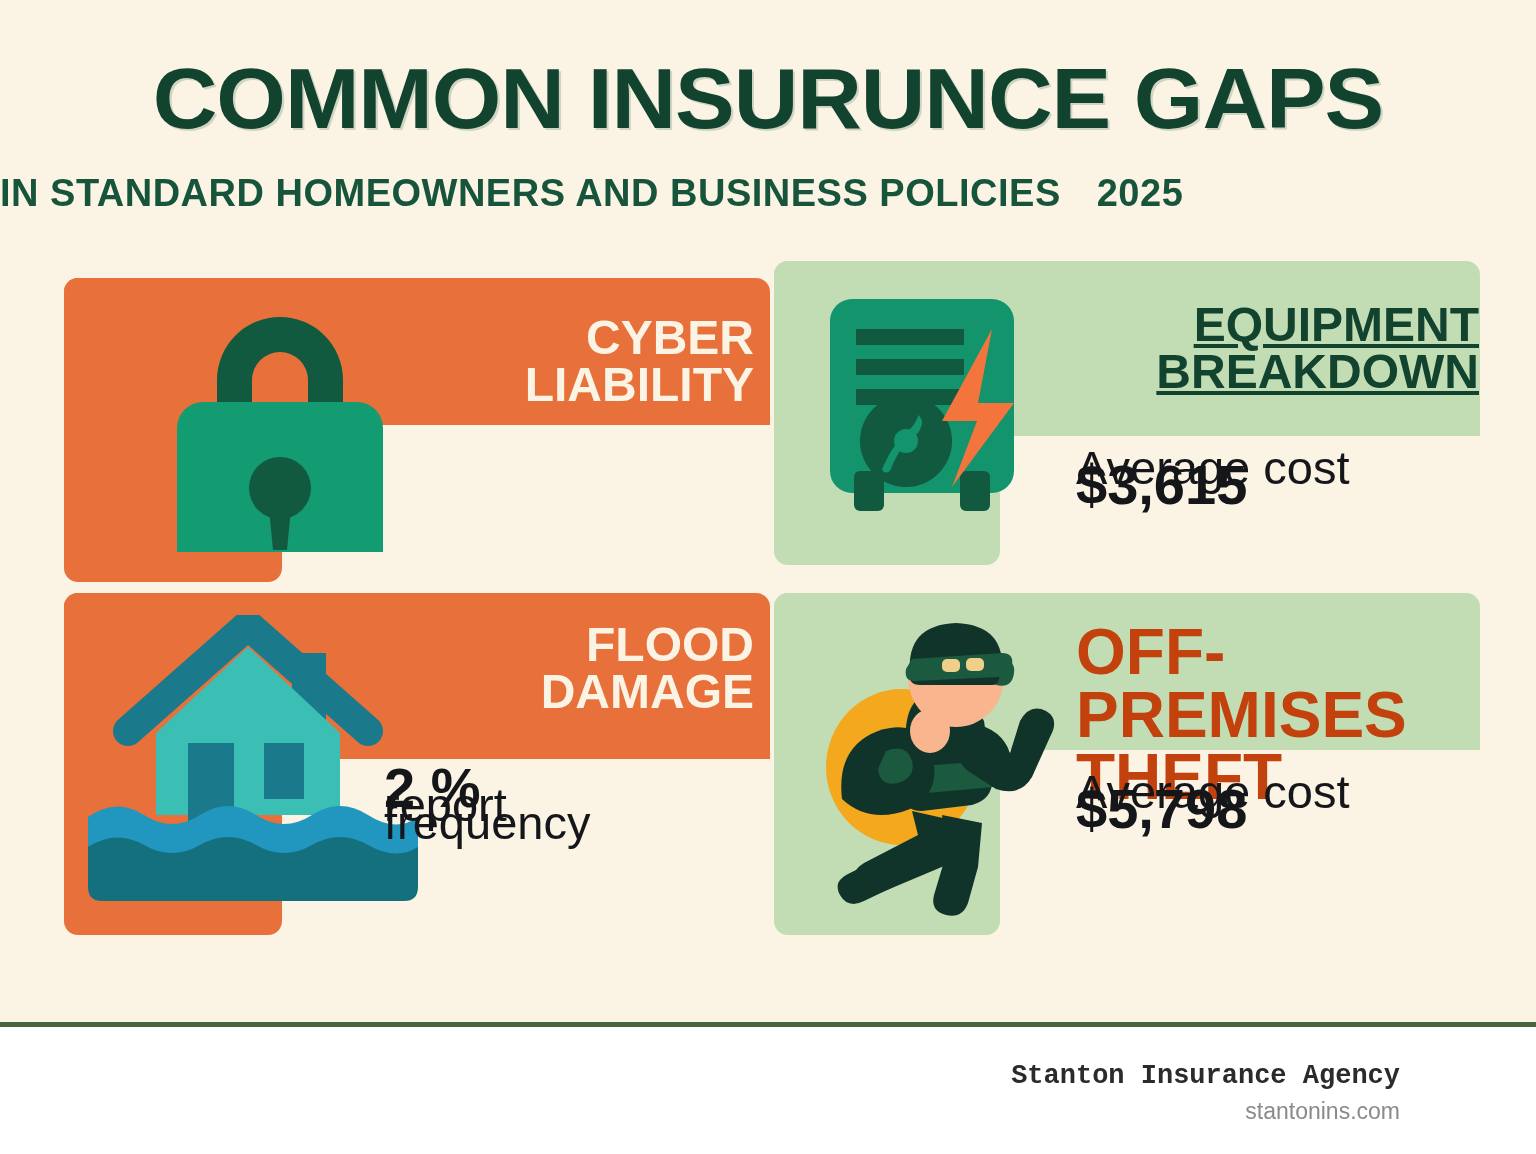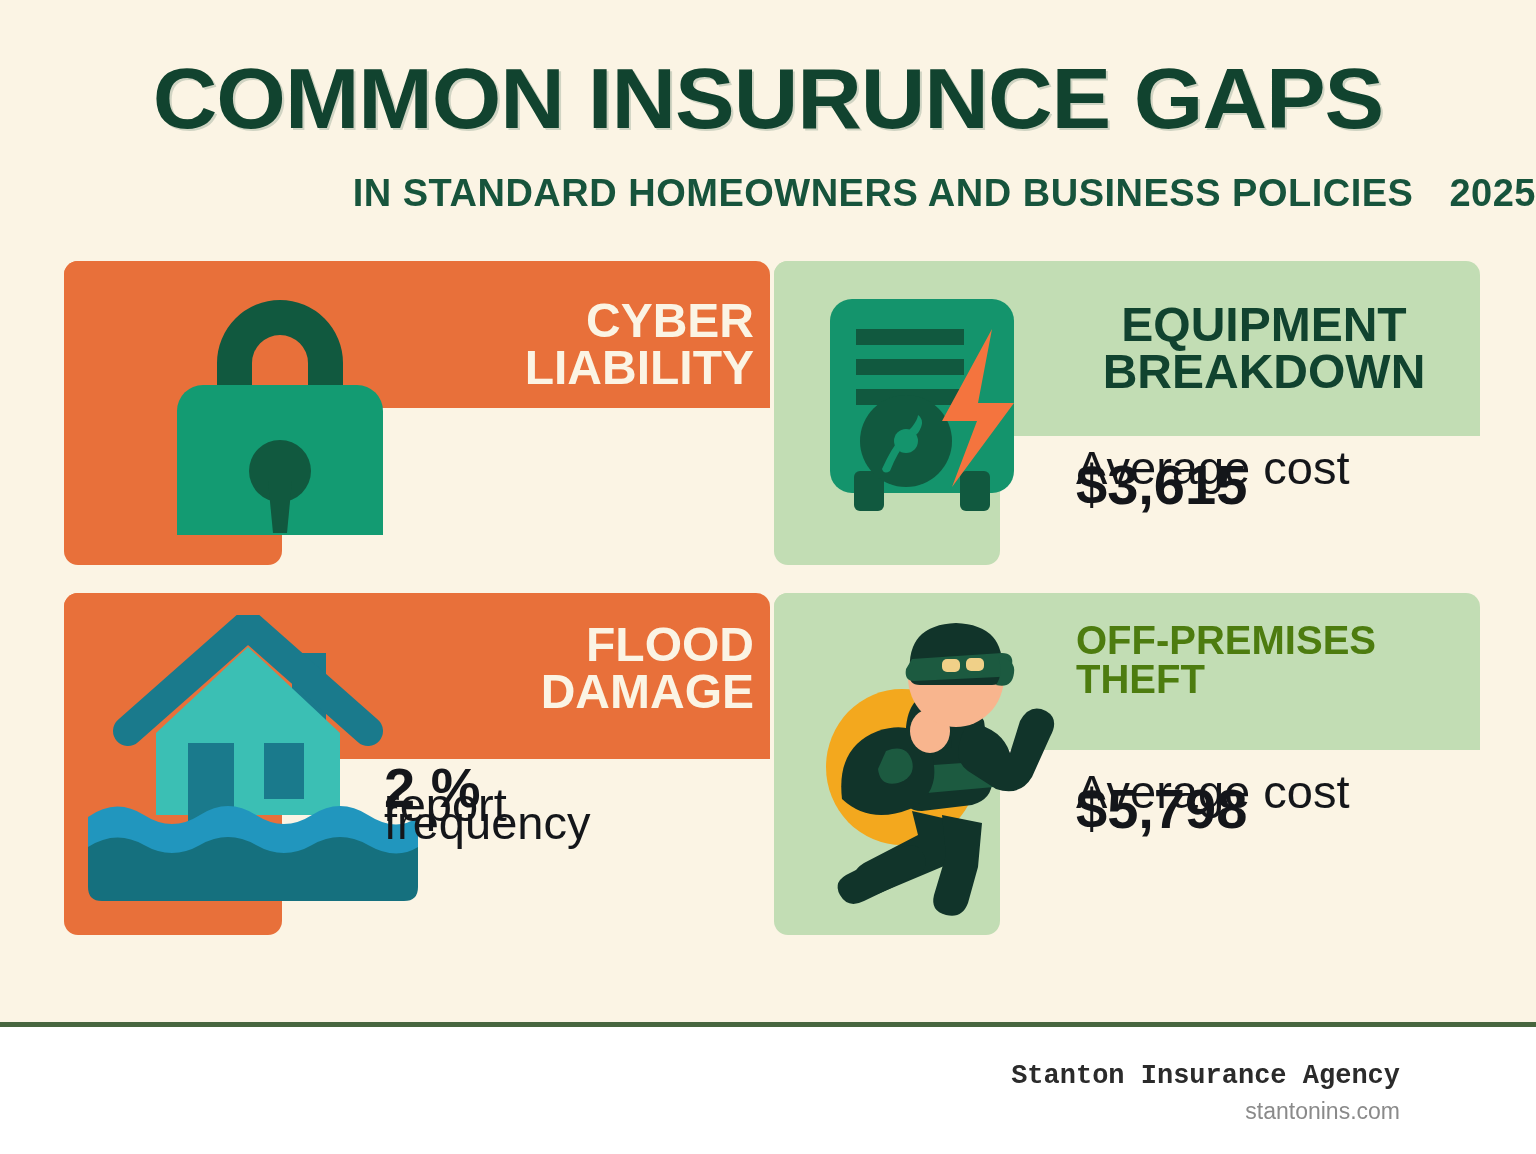--- a/index.html
+++ b/index.html
@@ -39,21 +39,21 @@
     line-height: 92px;
     letter-spacing: -1px;
     color: #11432F;
     transform: scaleX(1.04);
     text-shadow: 2px 2px 0 rgba(17,67,47,0.18);
   }
   #subtitle-row {
     position: absolute;
     top: 172px;
     left: 0; right: 0;
-    text-align: right;
+    text-align: left;
     white-space: nowrap;
     color: #17543C;
     font-family: "Liberation Sans Narrow", "Liberation Sans", sans-serif;
     font-weight: 700;
     font-size: 38px;
     letter-spacing: 0.5px;
   }
   #subtitle-row .yr { margin-left: 36px; }
 
   
@@ -97,57 +97,57 @@
   .stat-big {
     font-weight: 700;
     font-size: 56px;
   }
   .stat-reg {
     font-weight: 400;
     font-size: 47px;
   }
 
   
-  #card-cyber { left: 64px; top: 261px; width: 706px; height: 304px; }
+  #card-cyber { left: 64px; top: 278px; width: 706px; height: 304px; }
   #card-cyber .card-bg { background: transparent; }
   #card-cyber .band { height: 147px; background: #E8703A; }
   #card-cyber .icon-col { width: 218px; height: 304px; background: #E8703A; }
   #card-cyber .card-title {
     left: 290px; top: 36px; width: 400px;
     text-align: right; color: #FBF4E4; font-size: 48px;
   }
   #card-cyber .card-stat { left: 286px; top: 172px; width: 404px; text-align: right; }
 
   
   #card-equip { left: 774px; top: 261px; width: 706px; height: 304px; }
   #card-equip .band { height: 175px; background: #C2DDB4; }
   #card-equip .icon-col { width: 226px; height: 304px; background: #C2DDB4; }
   #card-equip .card-title {
-    left: 295px; top: 40px; width: 390px;
-    text-align: center; color: #11432F; font-size: 48px;
+    left: 315px; top: 40px; width: 390px;
+    text-align: right; color: #11432F; font-size: 48px; text-decoration: underline;
   }
   #card-equip .card-stat { left: 302px; top: 198px; width: 390px; text-align: left; }
 
   
   #card-flood { left: 64px; top: 593px; width: 706px; height: 342px; }
   #card-flood .band { height: 166px; background: #E8703A; }
   #card-flood .icon-col { width: 218px; height: 342px; background: #E8703A; }
   #card-flood .card-title {
     left: 320px; top: 28px; width: 370px;
     text-align: right; color: #FBF4E4; font-size: 48px;
   }
   #card-flood .card-stat { left: 320px; top: 186px; width: 370px; text-align: left; }
 
   
   #card-theft { left: 774px; top: 593px; width: 706px; height: 342px; }
   #card-theft .band { height: 157px; background: #C2DDB4; }
   #card-theft .icon-col { width: 226px; height: 342px; background: #C2DDB4; }
   #card-theft .card-title {
     left: 302px; top: 28px; width: 392px;
-    text-align: left; color: #4d7c0f; font-size: 40px;
+    text-align: left; color: #c2410c; font-size: 64px;
   }
   #card-theft .card-stat { left: 302px; top: 190px; width: 392px; text-align: left; }
 
   .icon-wrap {
     position: absolute;
     left: 0; top: 0;
   }
 
   
   #divider {

